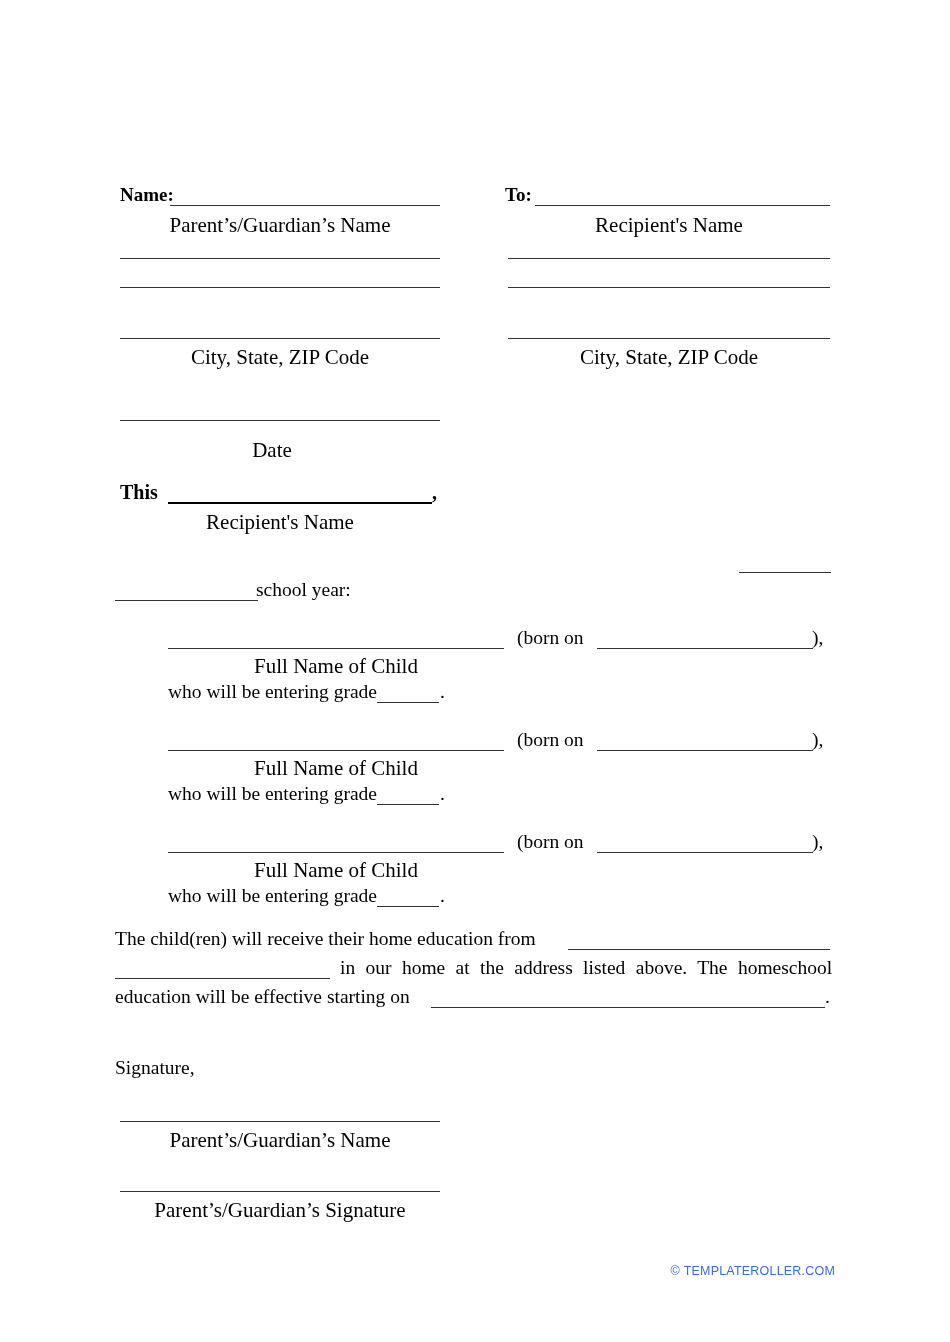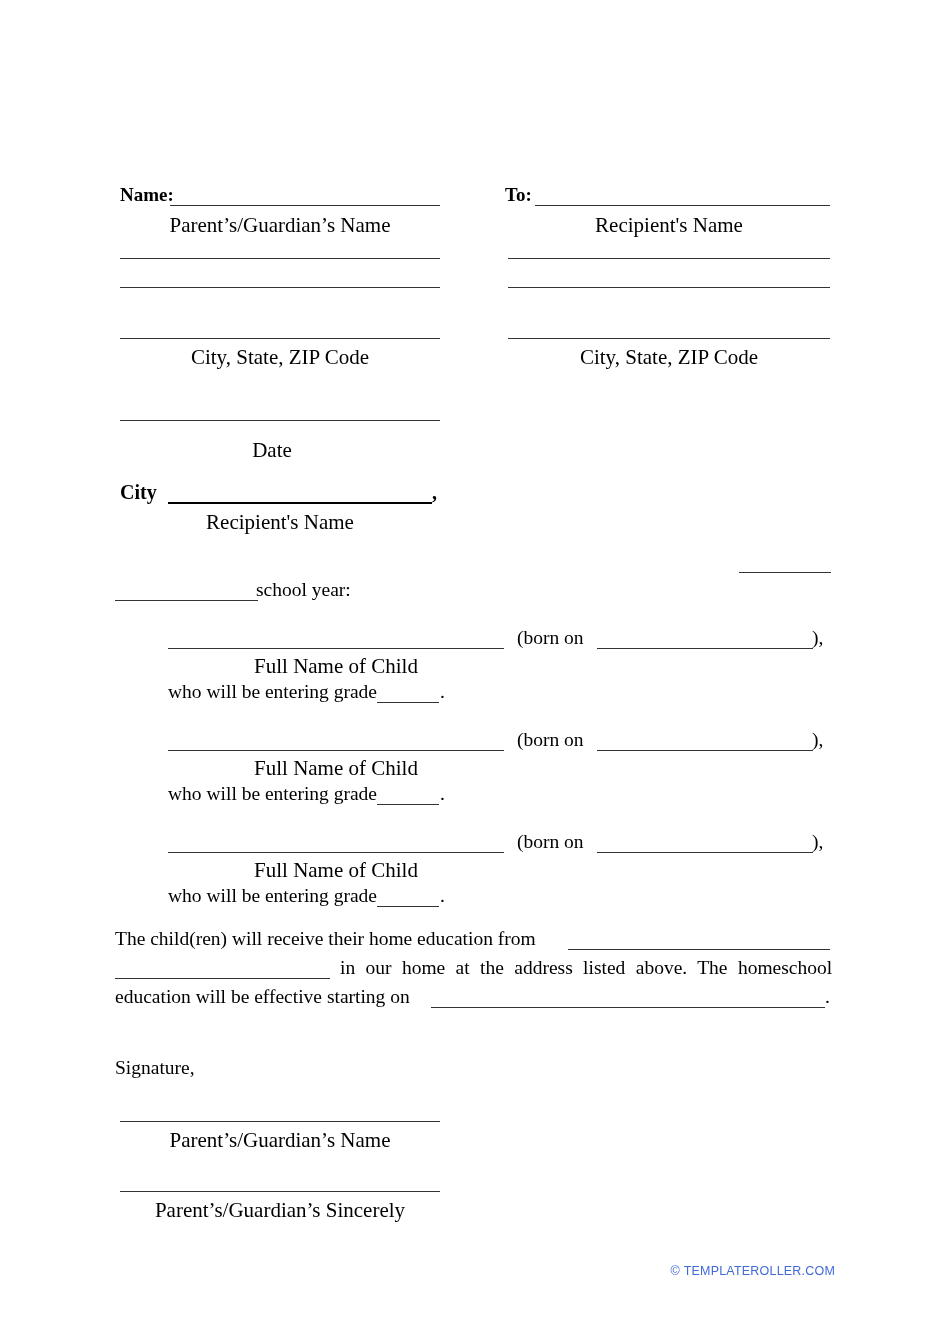--- a/index.html
+++ b/index.html
@@ -126,21 +126,21 @@
   <div class="field-label" style="left:505px; top:184px;">To:</div>
   <div class="rule" style="left:535px; top:205px; width:295px;"></div>
   <div class="caption" style="left:508px; top:213px; width:322px;">Recipient's Name</div>
 
   <div class="rule" style="left:508px; top:258px; width:322px;"></div>
   <div class="rule" style="left:508px; top:287px; width:322px;"></div>
 
   <div class="rule" style="left:508px; top:338px; width:322px;"></div>
   <div class="caption" style="left:508px; top:345px; width:322px;">City, State, ZIP Code</div>
 
-  <div class="dear-word">City</div>
+  <div class="dear-word">This</div>
   <div class="rule-bold" style="left:168px; top:502px; width:264px;"></div>
   <div class="dear-comma">,</div>
   <div class="caption" style="left:120px; top:510px; width:320px;">Recipient's Name</div>
 
   <div class="rule" style="left:739px; top:572px; width:92px;"></div>
 
   <div class="rule" style="left:115px; top:600px; width:143px;"></div>
   <div class="body-line" style="left:256px; top:579px;">school year:</div>
 
   <div class="rule" style="left:168px; top:648px; width:336px;"></div>
@@ -179,19 +179,19 @@
   <div class="body-line" style="left:340px; top:957px; width:493px; word-spacing:5.5px;">in our home at the address listed above. The homeschool</div>
   <div class="rule" style="left:431px; top:1007px; width:394px;"></div>
   <div class="body-line" style="left:825px; top:986px;">.</div>
 
   <div class="sincerely">Signature,</div>
 
   <div class="rule" style="left:120px; top:1121px; width:320px;"></div>
   <div class="caption" style="left:120px; top:1128px; width:320px;">Parent’s/Guardian’s Name</div>
 
   <div class="rule" style="left:120px; top:1191px; width:320px;"></div>
-  <div class="caption" style="left:120px; top:1198px; width:320px;">Parent’s/Guardian’s Sincerely</div>
+  <div class="caption" style="left:120px; top:1198px; width:320px;">Parent’s/Guardian’s Signature</div>
 
   <div class="footer">
     <span class="copy">©</span><span>&nbsp;</span><span>TEMPLATEROLLER.COM</span>
   </div>
 
 </div>
 
 </body></html>

